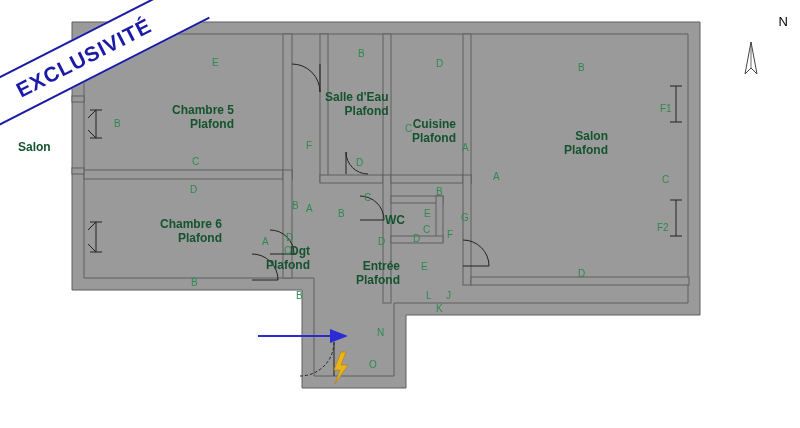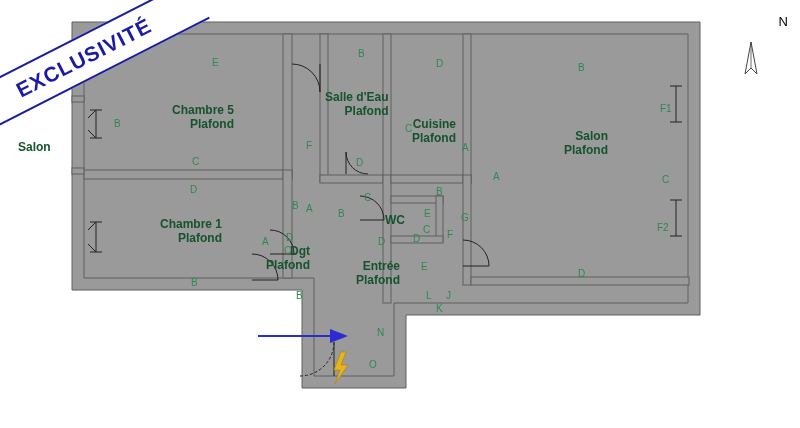--- a/index.html
+++ b/index.html
@@ -126,21 +126,21 @@
   <div id="banner">
     <span>EXCLUSIVITÉ</span>
   </div>
 
   <div id="rooms">
       <div class="lbl room" style="left: 172px; top: 103px;">
         <div>Chambre 5</div>
         <div class="plaf">Plafond</div>
       </div>
       <div class="lbl room" style="left: 160px; top: 217px;">
-        <div>Chambre 1</div>
+        <div>Chambre 6</div>
         <div class="plaf">Plafond</div>
       </div>
       <div class="lbl room" style="left: 325px; top: 90px;">
         <div>Salle d'Eau</div>
         <div class="plaf">Plafond</div>
       </div>
       <div class="lbl room" style="left: 412px; top: 117px;">
         <div>Cuisine</div>
         <div class="plaf">Plafond</div>
       </div>

